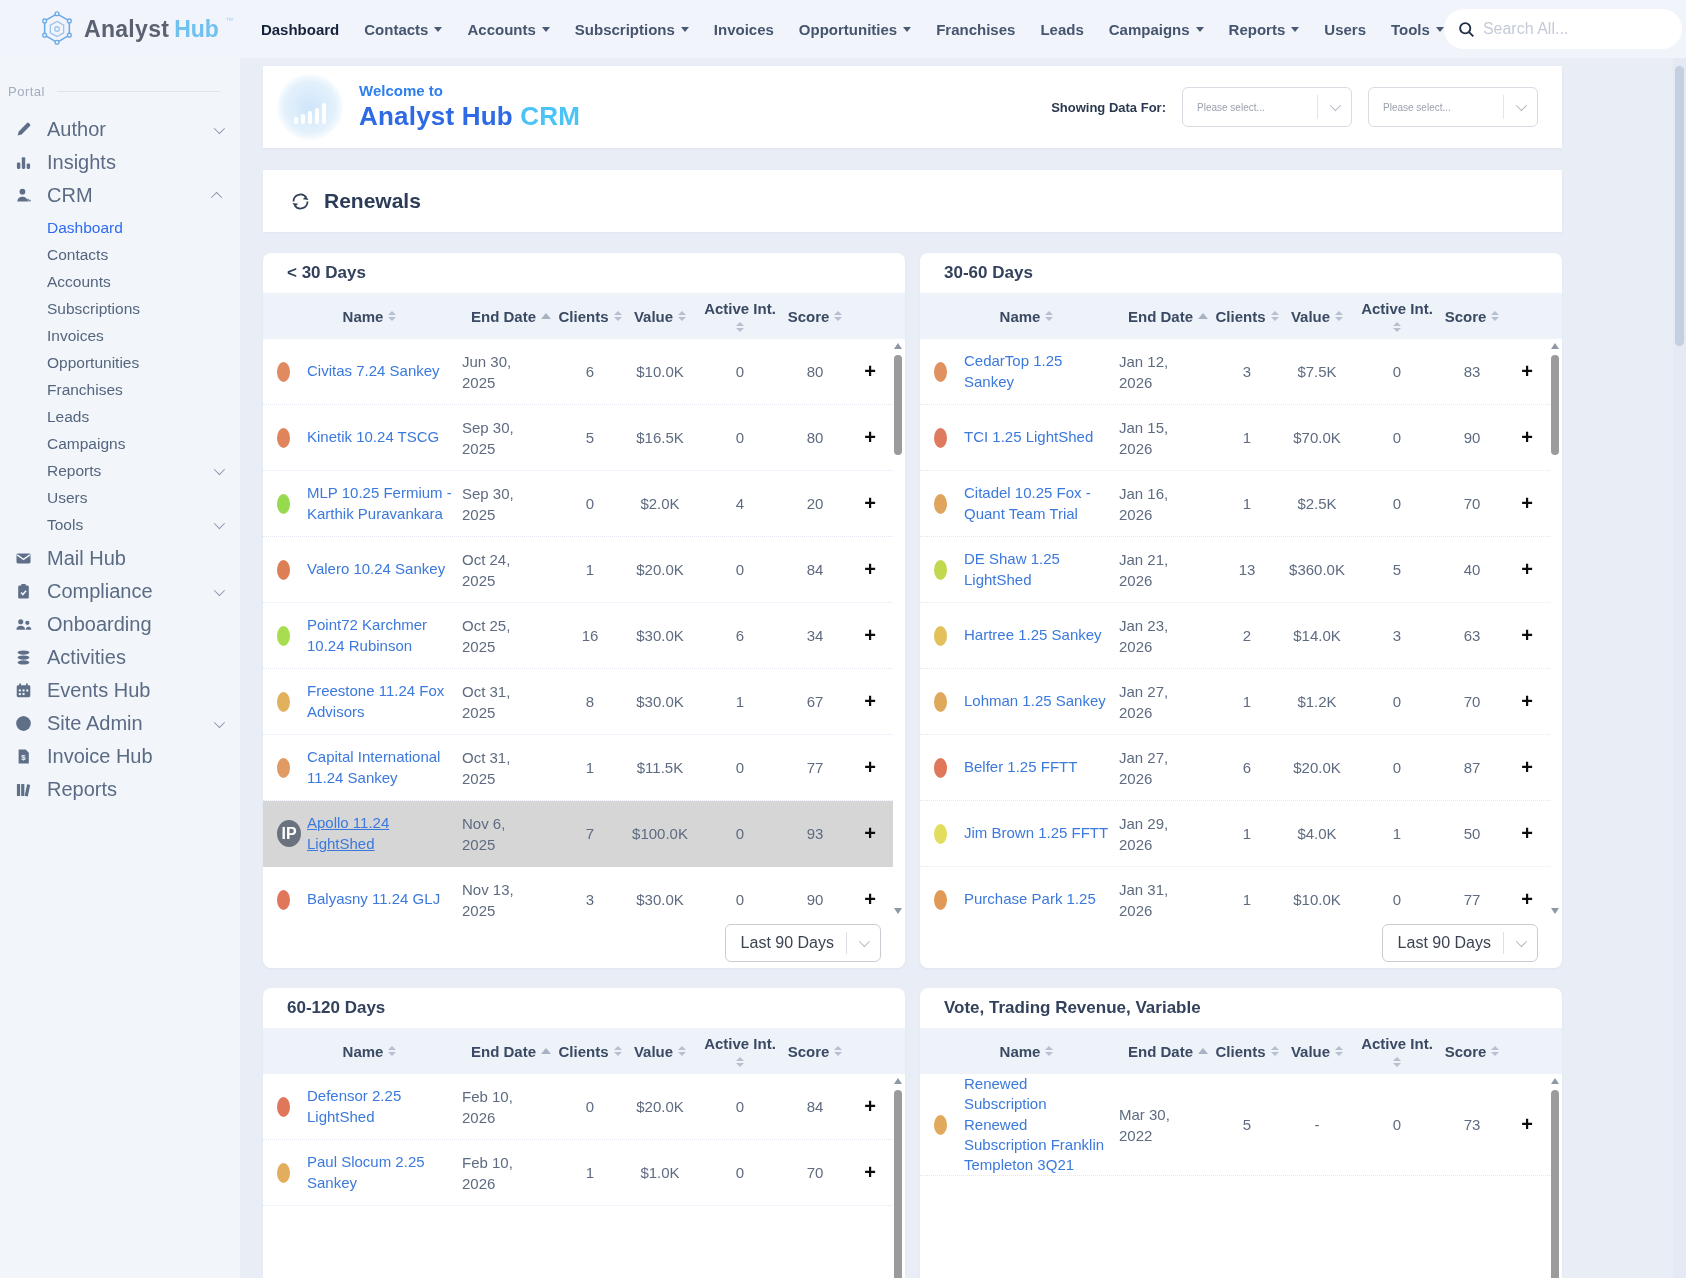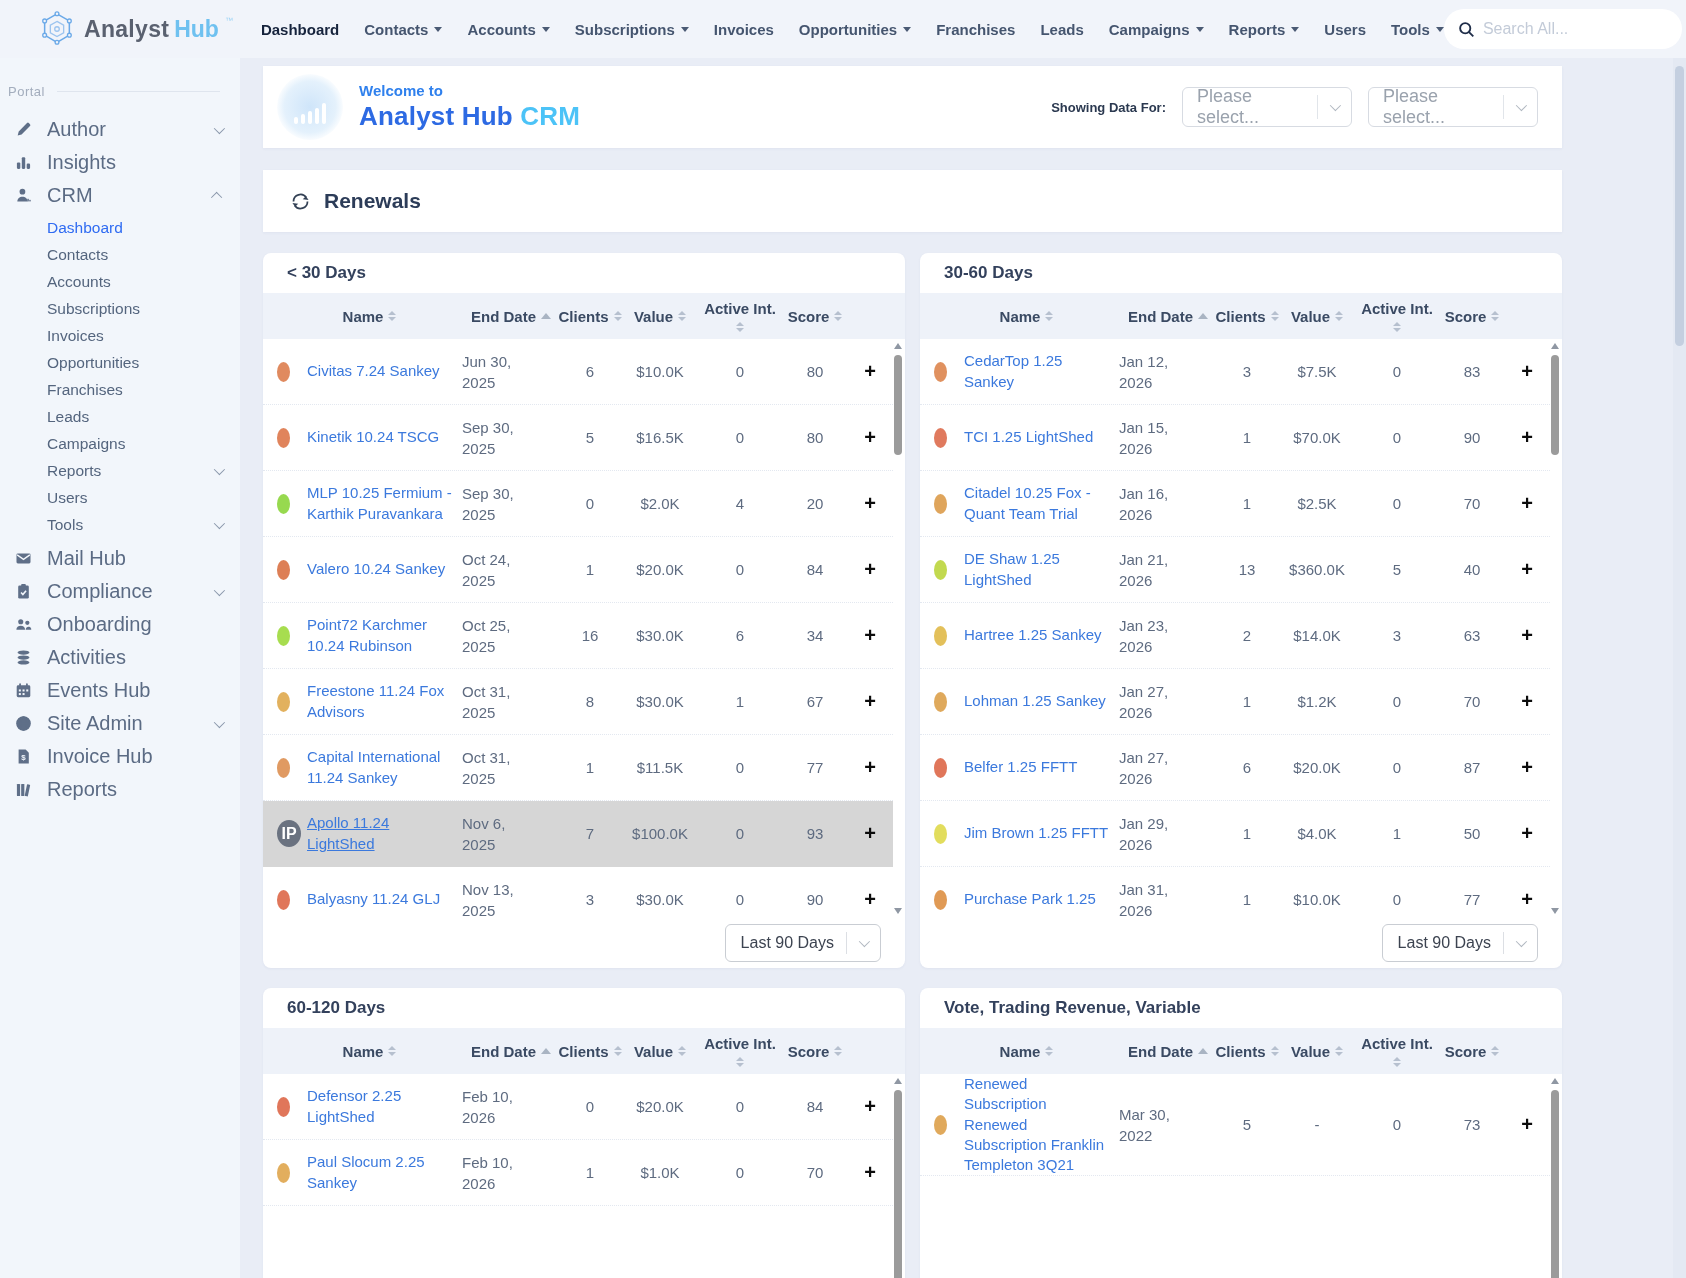--- a/index.html
+++ b/index.html
@@ -55,21 +55,21 @@
             background:radial-gradient(circle,#cfe5fa 0%,#e4f1fc 55%,rgba(255,255,255,0) 75%);
             display:flex; align-items:flex-end; justify-content:center; gap:3px; padding-bottom:16px; }
   .w-icon i { display:block; width:4px; background:#fff; border-radius:2px; }
   .w-line1 { color:#2f80ed; font-size:15px; font-weight:600; margin-bottom:2px; }
   .w-title { font-size:26px; font-weight:800; color:#2d6ae3; letter-spacing:.2px; }
   .w-title .crm { color:#4cc3f7; }
   .w-right { margin-left:auto; display:flex; align-items:center; gap:16px; }
   .showing { font-size:13px; font-weight:700; color:#2b3950; }
   .select { width:170px; height:40px; background:#fff; border:1px solid #d7dbe2; border-radius:6px;
             display:flex; align-items:center; padding-left:14px; cursor:pointer; }
-  .select .sel-txt { flex:1; font-size:18px; color:#9aa2ad; }
+  .select .sel-txt { flex:1; font-size:10px; color:#9aa2ad; }
   .sel-div { width:1px; height:24px; background:#e1e5ea; }
   .select .chev, .period-select .chev { margin:0 13px 0 12px; border-color:#b0b7c0; }
 
   .renewals { margin-top:22px; height:62px; display:flex; align-items:center; gap:13px; padding:0 27px; }
   .renewals svg { width:21px; height:21px; }
   .renewals h1 { font-size:21px; font-weight:700; color:#2c3c58; }
 
   .tables { margin-top:21px; display:grid; grid-template-columns:642px 642px; gap:20px 15px; }
   .tcard { background:#fff; border-radius:8px; height:715px; display:flex; flex-direction:column;
            overflow:hidden; box-shadow:0 1px 3px rgba(30,60,120,.05); }

